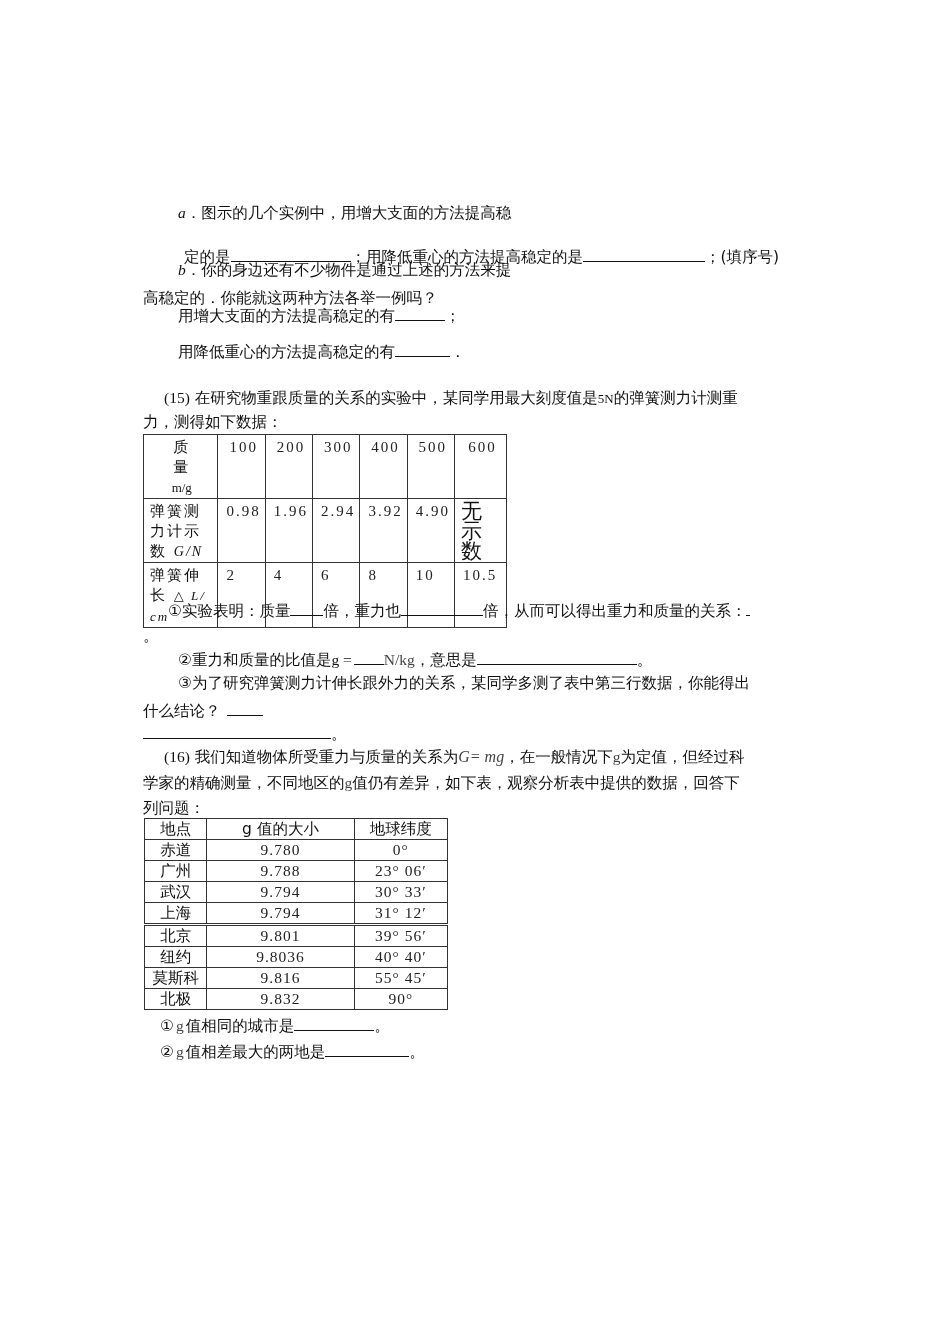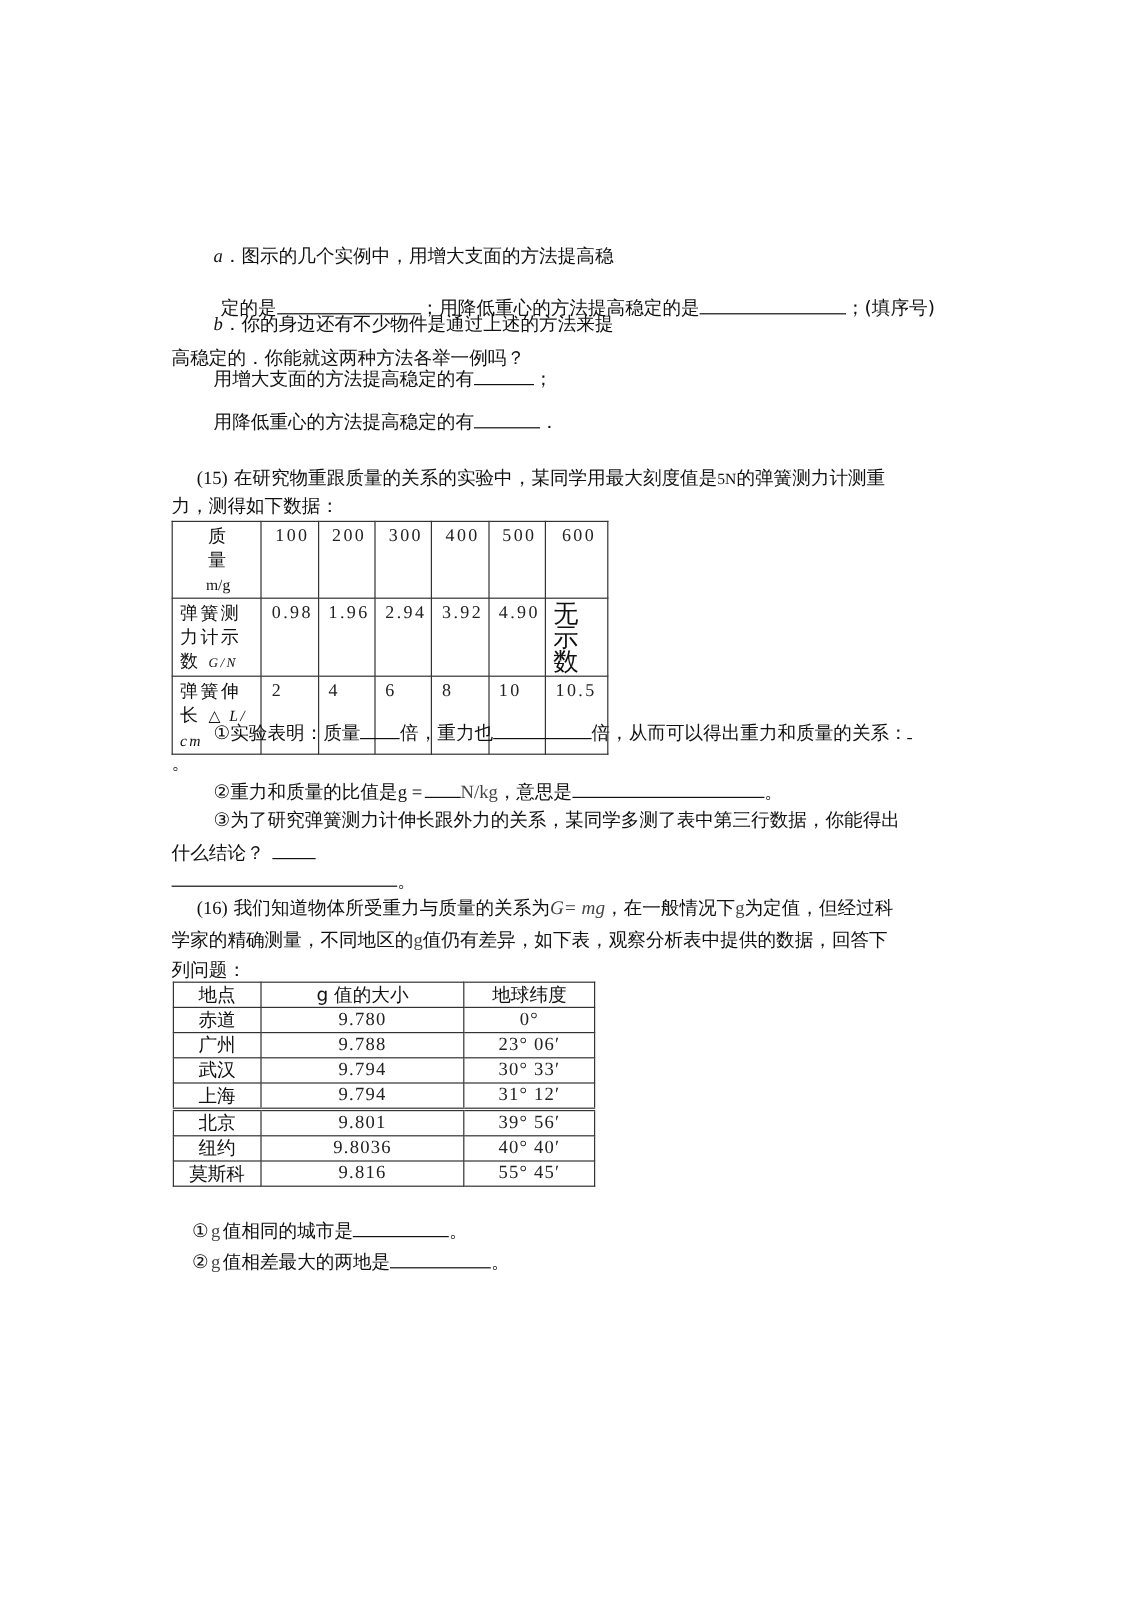--- a/index.html
+++ b/index.html
@@ -63,41 +63,41 @@
       <tr style="height:40px;text-align:center;">
     <td class="head"><span>质　　量</span><br><span class="small">m/g</span></td>
     <td class="num">100</td>
     <td class="num">200</td>
     <td class="num">300</td>
     <td class="num">400</td>
     <td class="num">500</td>
     <td class="num">600</td>
   </tr>
   <tr style="height:60px;">
-    <td class="head" style="white-space:normal; word-break:break-all;"><span>弹簧测力计示数</span> <span class="ital" style="font-size:11px;">G/N</span></td>
+    <td class="head" style="white-space:normal; word-break:break-all;"><span>弹簧测力计示数</span> <span class="ital" style="font-size:14px;">G/N</span></td>
     <td class="num" style="word-break:break-all;">0.98</td>
     <td class="num" style="word-break:break-all;">1.96</td>
     <td class="num" style="word-break:break-all;">2.94</td>
     <td class="num" style="word-break:break-all;">3.92</td>
     <td class="num" style="word-break:break-all;">4.90</td>
     <td style="width:14px; word-break:break-all; padding-right:24px; font-size:21px;">无示数</td>
   </tr>
   <tr style="height:59px;">
     <td class="head" style="white-space:normal; word-break:break-all;"><span>弹簧伸长</span> <span class="ital" style="font-size:13px;">△ L/cm</span></td>
     <td class="num">2</td>
     <td class="num">4</td>
     <td class="num">6</td>
     <td class="num">8</td>
     <td class="num">10</td>
     <td class="num" style="word-break:break-all;">10.5</td>
   </tr>
 </tbody>
   </table>
 
-<div class="line" style="left:178px; top:599px;">
+<div class="line" style="left:168px; top:599px;">
   <span>①实验表明：质量</span><span class="blank" style="width:33px;"></span><span>倍，重力也</span><span class="blank" style="width:82px;"></span><span>倍，从而可以得出重力和质量的关系：</span><span class="blank" style="width:4px;"></span>
 </div>
 <div class="line" style="left:143px; top:625px;">。</div>
 <div class="line" style="left:178px; top:648px;">
   <span>②重力和质量的比值是</span><span class="serif">g =</span><span class="blank" style="width:30px; margin-left:2px;"></span><span class="serif" style="color:#444;">N/kg</span><span>，意思是</span><span class="blank" style="width:160px;"></span><span>。</span>
 </div>
 <div class="line" style="left:178px; top:672px;">③为了研究弹簧测力计伸长跟外力的关系，某同学多测了表中第三行数据，你能得出</div>
 <div class="line" style="left:143px; top:699px;text-align:center;">
   <span>什么结论？</span><span class="blank" style="width:36px; margin-left:6px;"></span>
 </div>
@@ -107,21 +107,21 @@
 
 <div class="line" style="left:164px; top:746px;">
   <span class="serif">(16)</span>
   <span>我们知道物体所受重力与质量的关系为</span><span class="ital" style="font-size:16px; color:#444;">G= mg</span><span>，在一般情况下</span><span class="serif" style="color:#444;">g</span><span>为定值，但经过科</span>
 </div>
 <div class="line" style="left:143px; top:772px;">
   <span>学家的精确测量，不同地区的</span><span class="serif" style="color:#444;">g</span><span>值仍有差异，如下表，观察分析表中提供的数据，回答下</span>
 </div>
 <div class="line" style="left:143px; top:797px;">列问题：</div>
 
-<table class="t2" style="left:144px; top:818px; width:352px;">
+<table class="t2" style="left:144px; top:818px; width:304px;">
   <colgroup>
       <col style="width:73px">
       <col style="width:170px">
       <col style="width:109px">
     </colgroup>
   <tbody>
       <tr>
     <td>地点</td>
     <td>g 值的大小</td>
     <td>地球纬度</td>
@@ -154,20 +154,25 @@
   <tr>
     <td>纽约</td>
     <td class="num">9.8036</td>
     <td class="num">40° 40′</td>
   </tr>
   <tr>
     <td>莫斯科</td>
     <td class="num">9.816</td>
     <td class="num">55° 45′</td>
   </tr>
+  <tr>
+    <td>北极</td>
+    <td class="num">9.832</td>
+    <td class="num">90°</td>
+  </tr>
 </tbody>
   </table>
 
 <div class="line" style="left:160px; top:1014px;">
   <span>①</span><span class="serif" style="color:#444; margin:0 2px;">g</span><span>值相同的城市是</span><span class="blank" style="width:80px;"></span><span>。</span>
 </div>
 <div class="line" style="left:160px; top:1040px;">
   <span>②</span><span class="serif" style="color:#444; margin:0 2px;">g</span><span>值相差最大的两地是</span><span class="blank" style="width:84px;"></span><span>。</span>
 </div>
 

